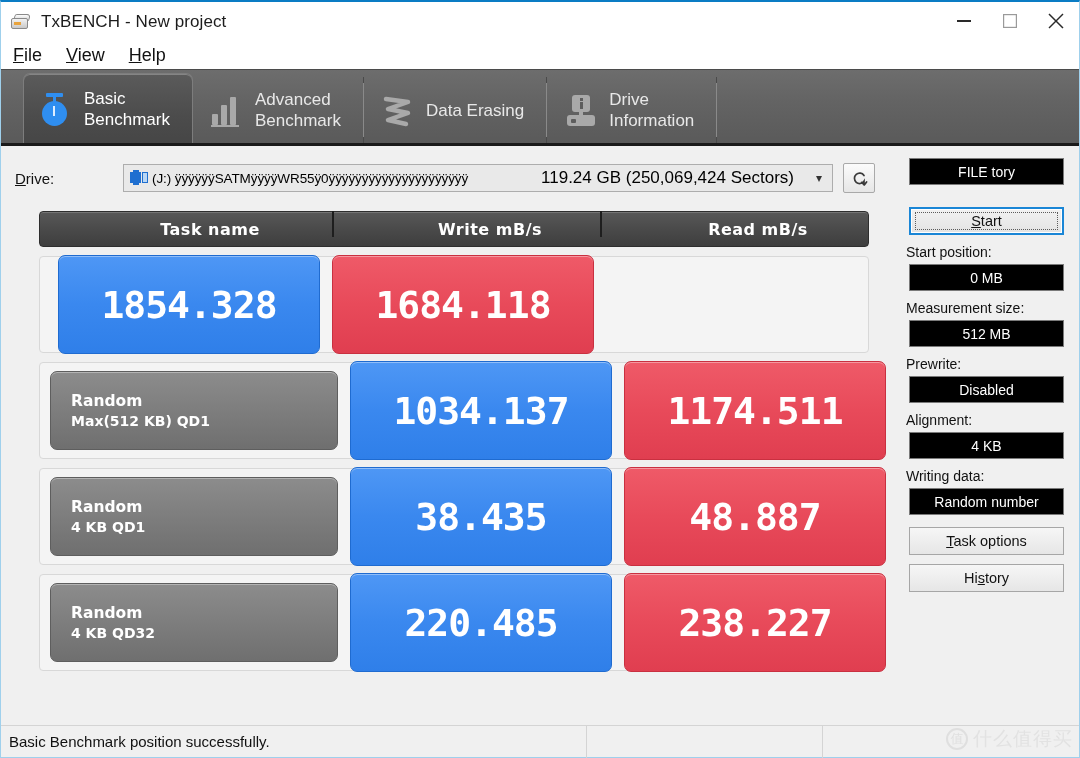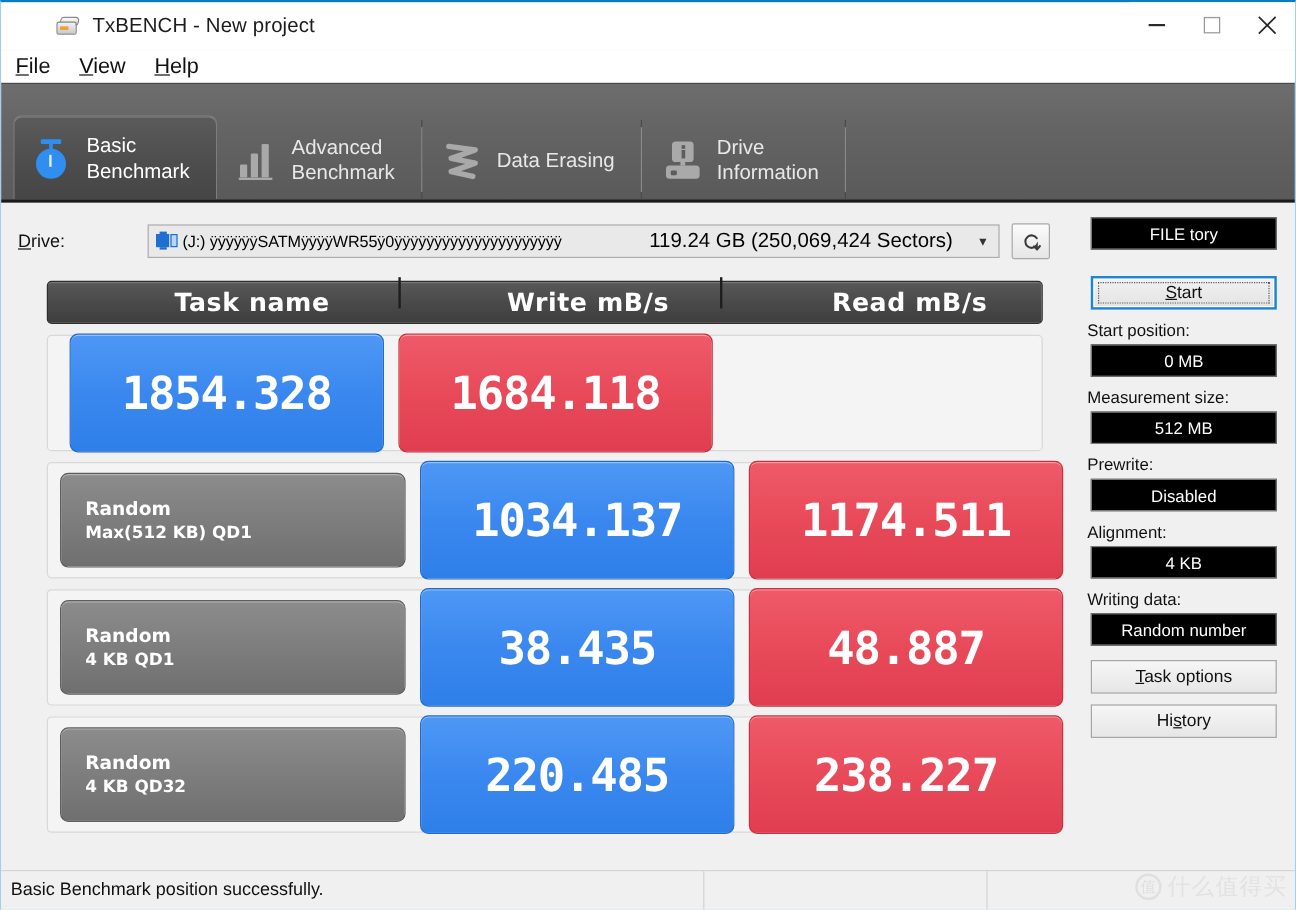--- a/index.html
+++ b/index.html
@@ -20,21 +20,20 @@
     border-bottom: 1px solid #9fd0ec;
   }
 
   
   .titlebar {
     position: relative;
     height: 40px;
     background: #ffffff;
     display: flex;
     align-items: center;
-    padding-left: 36px;
   }
   .title-icon {
     margin-left: 9px;
     width: 22px; height: 20px;
     position: relative;
   }
   .title-icon .drive-body {
     position: absolute; left: 1px; top: 6px;
     width: 17px; height: 11px;
     background: linear-gradient(#f2f2f2,#c9c9c9);
@@ -85,27 +84,27 @@
     font-size: 18px;
     color: #111;
     padding: 2px 2px;
     white-space: nowrap;
   }
   .menu-item u { text-decoration: underline; }
 
   
   .tabstrip {
     position: relative;
-    height: 100px;
+    height: 77px;
     background: linear-gradient(#6d6d6d 0%, #636363 45%, #5a5a5a 100%);
     border-top: 1px solid #4b4b4b;
     border-bottom: 3px solid #1a1a1a;
     display: flex;
     align-items: flex-end;
-    padding-left: 10px;
+    padding-left: 22px;
   }
   .tab {
     position: relative;
     height: 66px;
     display: flex;
     align-items: center;
     padding: 0 22px 0 16px;
     color: #e4e4e4;
     border-right: 1px solid #4a4a4a;
   }
@@ -257,21 +256,21 @@
     border: 1px solid #2e2e2e;
     border-radius: 4px;
     display: flex;
     align-items: center;
     box-shadow: inset 0 1px 0 rgba(255,255,255,.18);
   }
   .th {
     flex: 1 1 0;
     text-align: center;
     color: #ffffff;
-    font-size: 21px;
+    font-size: 16px;
     font-family: "DejaVu Sans", sans-serif;
     font-weight: bold;
     letter-spacing: .5px;
     position: relative;
     padding-left: 48px;
   }
   .th + .th::before {
     content: "";
     position: absolute; left: 0; top: -9px; height: 26px; width: 2px;
     background: #1e1e1e;

